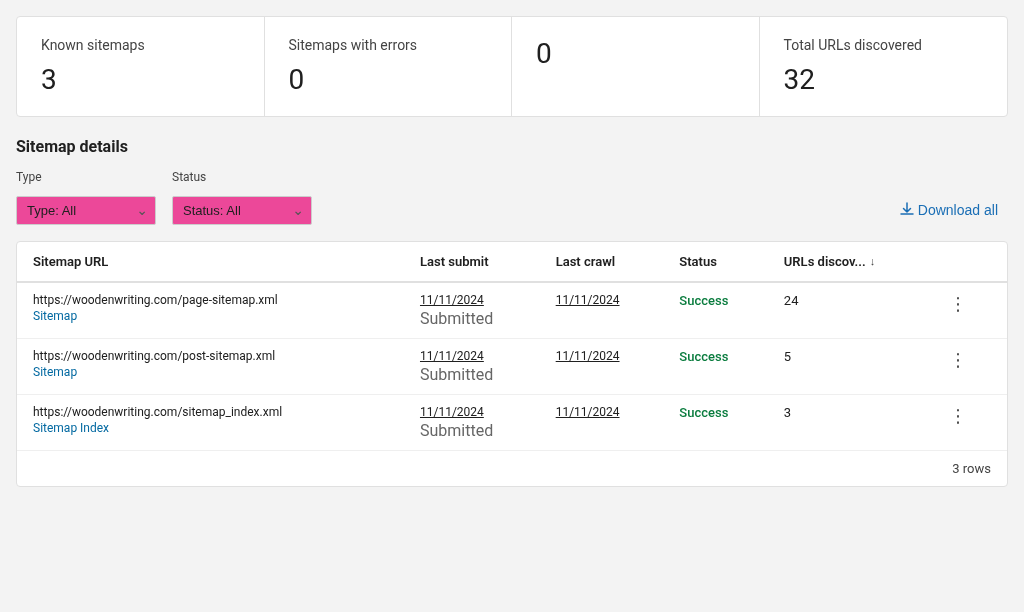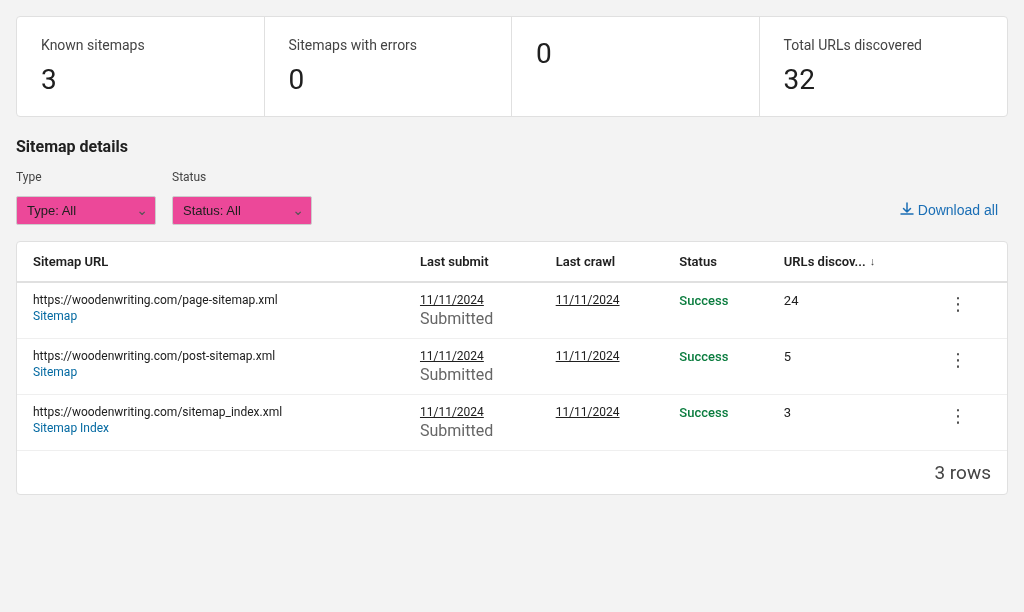--- a/index.html
+++ b/index.html
@@ -210,21 +210,21 @@
       font-size: 18px;
       color: #444;
       padding: 2px 6px;
       line-height: 1;
     }
 
     .table-footer {
       display: flex;
       justify-content: flex-end;
       padding: 10px 16px;
-      font-size: 19px;
+      font-size: 13px;
       color: #444;
       border-top: 1px solid #efefef;
     }
 
     .th-urls-wrapper {
       display: flex;
       align-items: center;
       gap: 4px;
     }
   </style>

